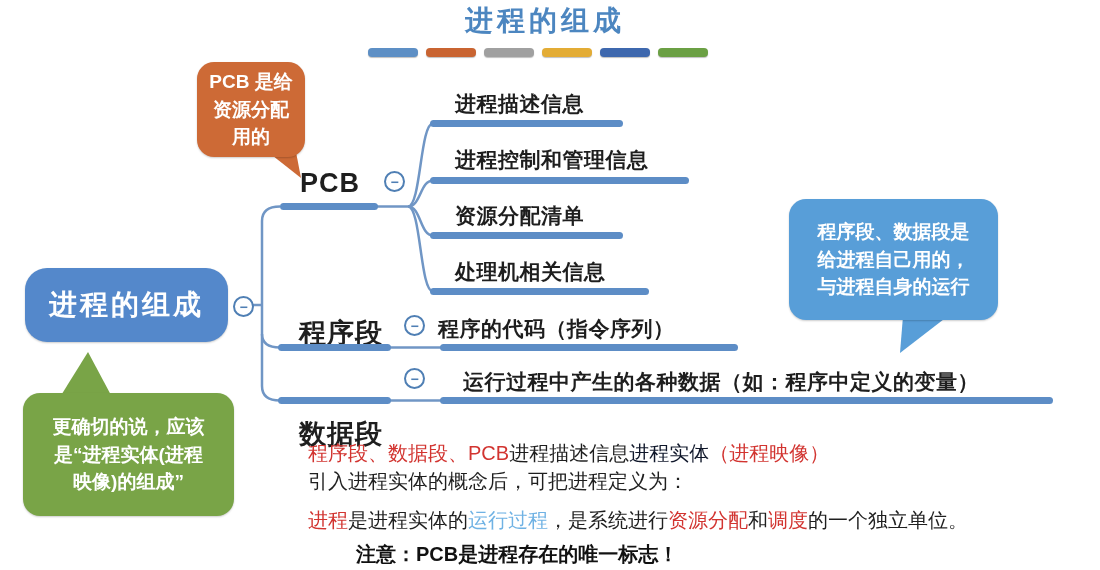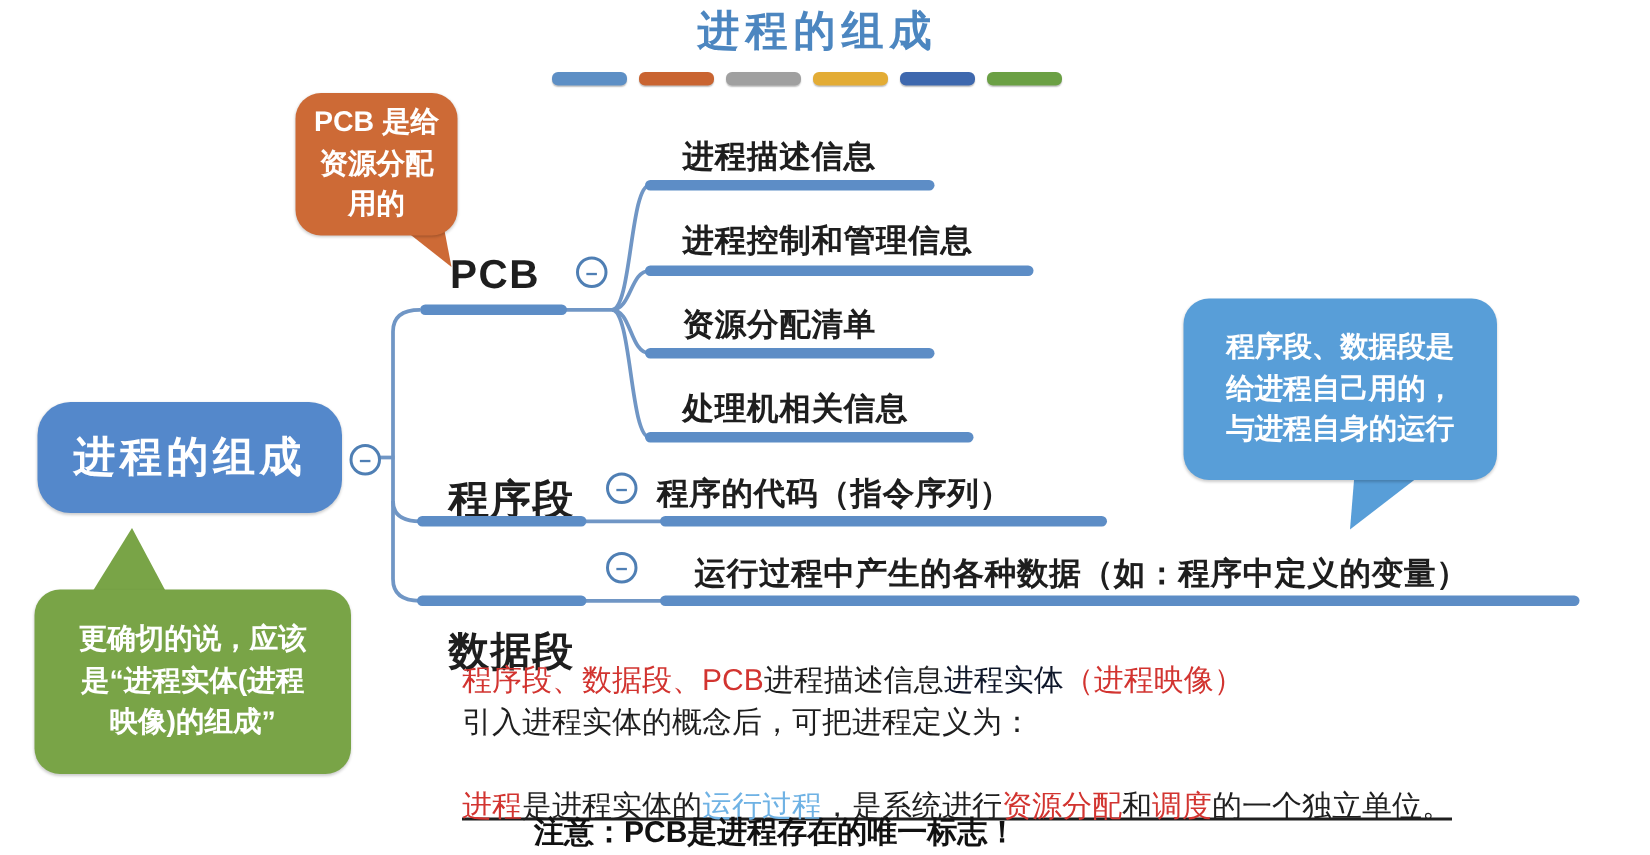--- a/index.html
+++ b/index.html
@@ -137,20 +137,20 @@
     <div>给进程自己用的，</div>
     <div>与进程自身的运行</div>
   </div>
 
   <div class="notes-line" style="top:440px;">
     <span style="color: rgb(210, 52, 48);">程序段、数据段、PCB</span><span style="color: rgb(31, 31, 31);">进程描述信息</span><span style="color: #0f172a;">进程实体</span><span style="color: rgb(210, 52, 48);">（进程映像）</span>
   </div>
   <div class="notes-line" style="top:468px;">
     <span style="color: rgb(31, 31, 31);">引入进程实体的概念后，可把进程定义为：</span>
   </div>
-  <div class="notes-line" style="top:524px;text-decoration:underline;">
+  <div class="notes-line" style="top:507px;">
     <span style="color: rgb(210, 52, 48);">进程</span><span style="color: rgb(31, 31, 31);">是进程实体的</span><span style="color: rgb(111, 178, 228);">运行过程</span><span style="color: rgb(31, 31, 31);">，是系统进行</span><span style="color: rgb(210, 52, 48);">资源分配</span><span style="color: rgb(31, 31, 31);">和</span><span style="color: rgb(210, 52, 48);">调度</span><span style="color: rgb(31, 31, 31);">的一个独立单位。</span>
   </div>
   <div class="notes-line bold" style="top:541px;">
     <span style="color: rgb(17, 17, 17); margin-left: 48px;">注意：PCB是进程存在的唯一标志！</span>
   </div>
 
 </div>
 
 </body></html>

